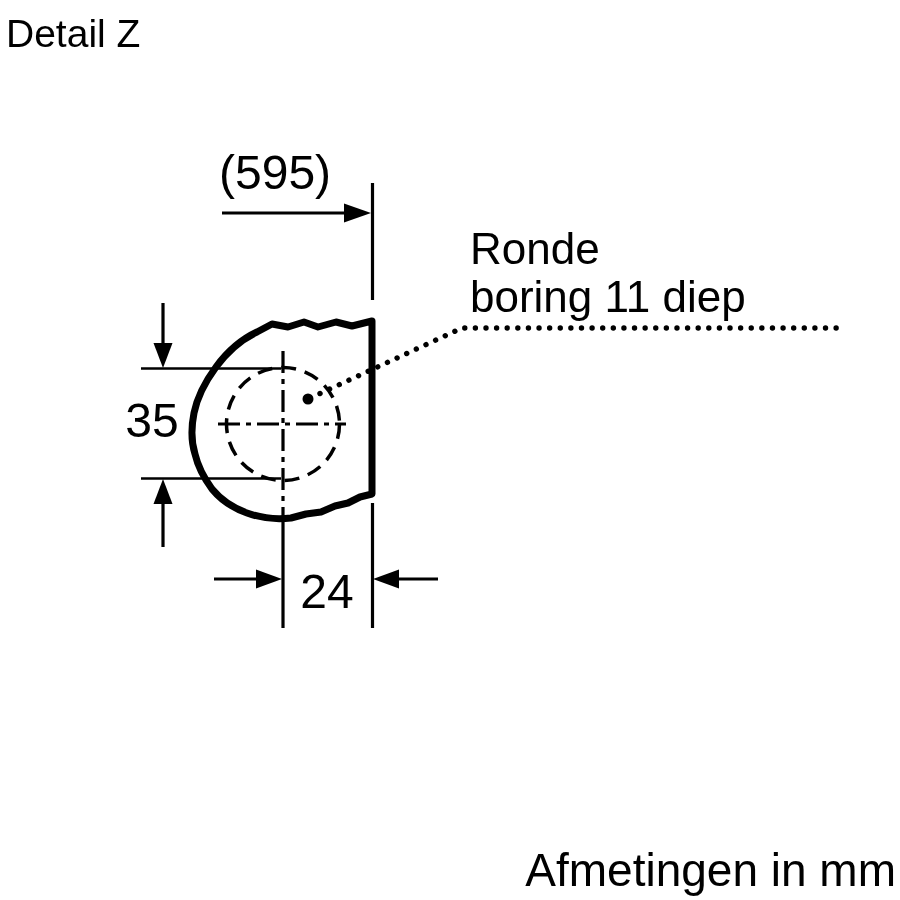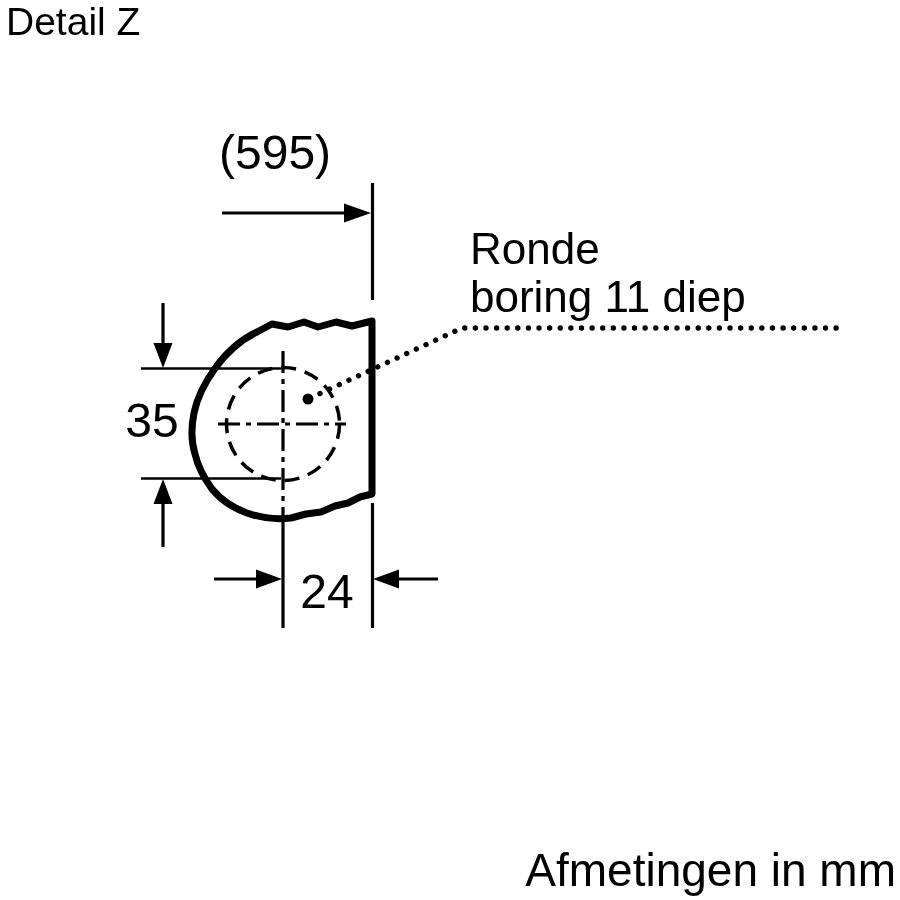--- a/index.html
+++ b/index.html
@@ -24,26 +24,26 @@
     height: 900px;
   }
   .label {
     position: absolute;
     line-height: 1;
     white-space: nowrap;
     color: #000000;
   }
   .title-label {
     left: 6px;
-    top: 2px;
+    top: 14px;
     font-size: 39px;
   }
   .dim-595-label {
     left: 219px;
-    top: 129px;
+    top: 149px;
     width: 112px;
     text-align: center;
     font-size: 48px;
   }
   .dim-35-label {
     left: 124px;
     top: 397px;
     width: 56px;
     text-align: center;
     font-size: 48px;

